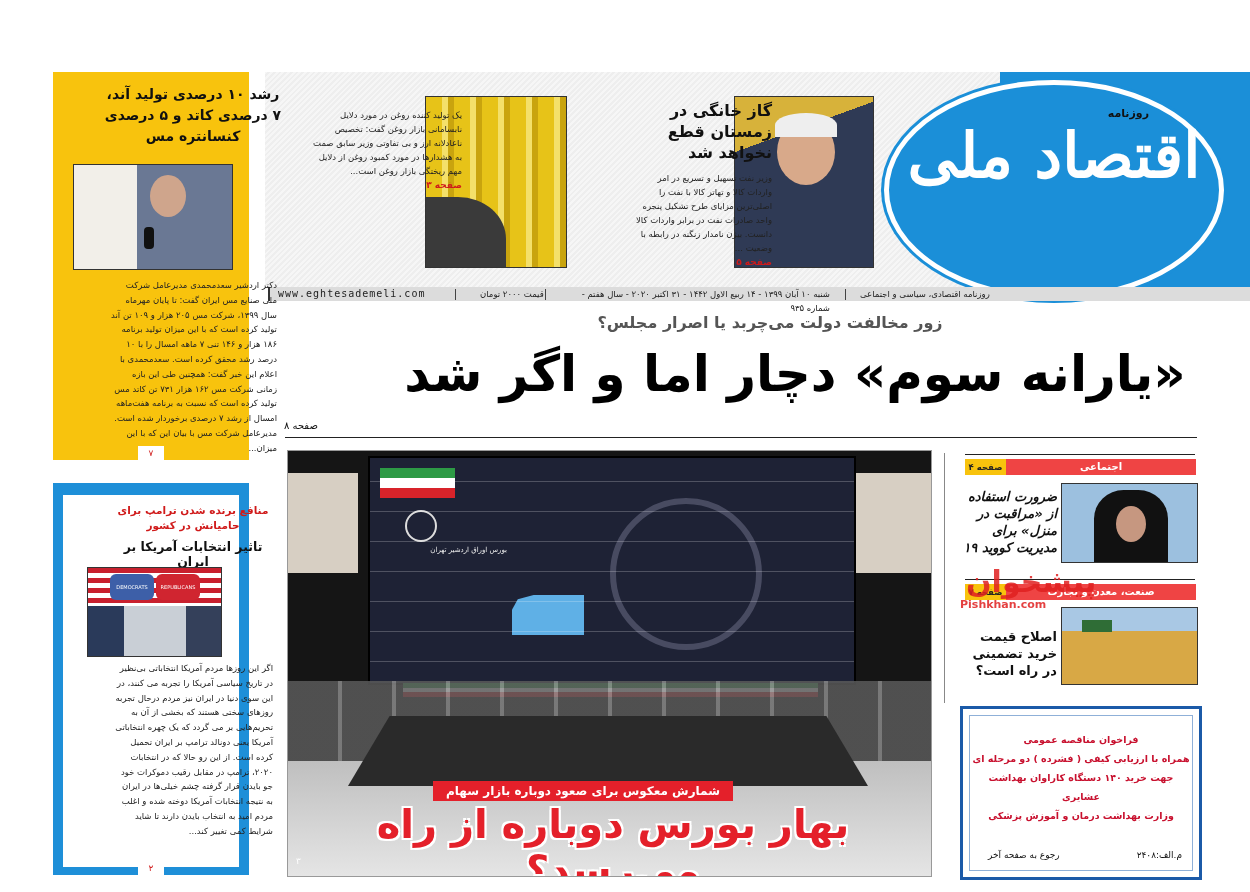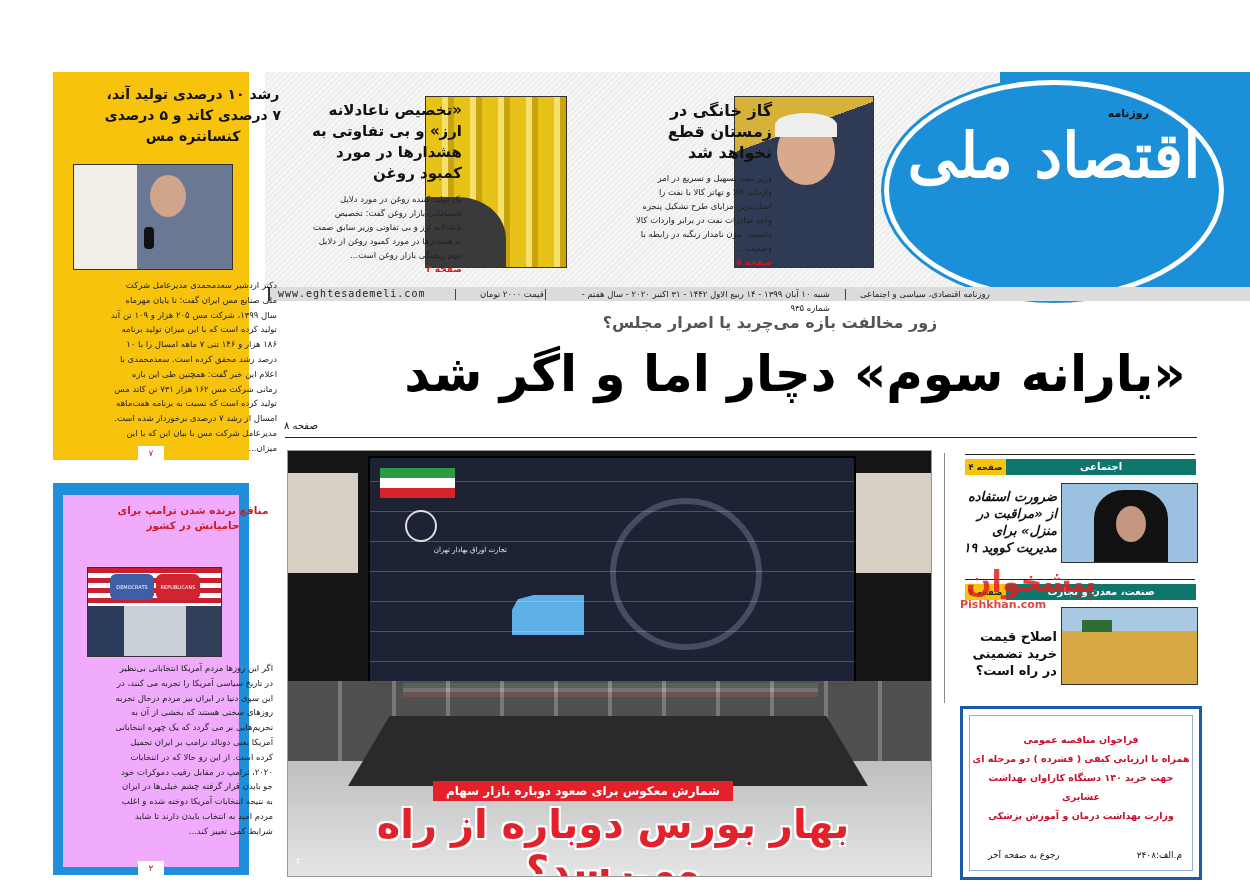--- a/index.html
+++ b/index.html
@@ -40,25 +40,25 @@
     font-size:12px;font-weight:bold;text-align:center;line-height:20px;direction:rtl;}
   .photo-headline{position:absolute;left:20px;top:350px;width:610px;text-align:center;color:#e4202a;font-size:40px;font-weight:900;
     direction:rtl;text-shadow:2px 2px 0 #fff,-2px -2px 0 #fff,2px -2px 0 #fff,-2px 2px 0 #fff;}
   .flag-stripe{position:absolute;left:115px;top:232px;width:415px;height:14px;
     background:linear-gradient(#2d9a45 0 33%,#fff 33% 66%,#d8232a 66%);}
   .chart{position:absolute;left:142px;top:135px;width:72px;height:42px;background:#5fb0e6;
     clip-path:polygon(0 100%,0 40%,8% 15%,30% 5%,100% 5%,100% 100%);}
   
   .yellow-box{position:absolute;left:53px;top:72px;width:196px;height:388px;background:#f8c30d;}
   .blue-frame{position:absolute;left:53px;top:483px;width:196px;height:392px;background:#1e8fd8;}
-  .blue-inner{position:absolute;left:10px;top:12px;width:176px;height:372px;background:#f0abfc;}
+  .blue-inner{position:absolute;left:10px;top:12px;width:176px;height:372px;background:#ffffff;}
   .col-body{font-size:8.5px;line-height:14.8px;color:#222;}
   .page-tab{position:absolute;width:26px;height:14px;background:#fff;text-align:center;font-size:9px;color:#d01a1a;line-height:14px;}
   
-  .section-bar{position:absolute;height:16px;background:#0f766e;color:#fff;font-size:10px;font-weight:bold;text-align:center;line-height:16px;direction:rtl;}
+  .section-bar{position:absolute;height:16px;background:#ef4444;color:#fff;font-size:10px;font-weight:bold;text-align:center;line-height:16px;direction:rtl;}
   .section-page{position:absolute;height:16px;background:#f8c30d;color:#222;font-size:8.5px;font-weight:bold;text-align:center;line-height:16px;direction:rtl;}
   .side-title{position:absolute;font-size:13px;font-weight:bold;line-height:17px;direction:rtl;text-align:right;}
   .ad-box{position:absolute;left:960px;top:706px;width:236px;height:168px;border:3px solid #1b5aa8;background:#fff;}
   .ad-inner{position:absolute;left:6px;top:6px;right:6px;bottom:6px;border:1px solid #8fb0d8;}
   .ad-line{font-size:9.5px;font-weight:bold;color:#c8102e;text-align:center;line-height:19px;direction:rtl;}
   .watermark{position:absolute;left:960px;top:566px;color:#e02020;font-weight:bold;opacity:.85;}
 </style>
 </head>
 <body>
 
@@ -77,47 +77,46 @@
 <div class="abs rtl" style="left:590px;top:100px;width:140px;">
   <div class="teaser-title">گاز خانگی در زمستان قطع نخواهد شد</div>
   <div class="teaser-body" style="margin-top:8px;">وزیر نفت تسهیل و تسریع در امر واردات کالا و تهاتر کالا با نفت را اصلی‌ترین مزایای طرح تشکیل پنجره واحد صادرات نفت در برابر واردات کالا دانست. بیژن نامدار زنگنه در رابطه با وضعیت ...</div>
   <div class="page-ref" style="margin-top:2px;">صفحه ۵</div>
 </div>
 
 <div class="teaser-photo" style="left:425px;top:96px;width:140px;height:170px;background:repeating-linear-gradient(90deg,#e7c318 0 16px,#f4e06a 16px 22px,#c9a40e 22px 28px);">
   <div class="abs" style="left:0;top:100px;width:80px;height:70px;background:#3a3a3a;border-radius:0 60% 0 0;"></div>
 </div>
 <div class="abs rtl" style="left:262px;top:100px;width:158px;">
-  <div class="teaser-title" style="font-size:15px;">«تخصیص ناعادلانه ارز» و بی تفاوتی به هشدارها در مورد کمبود روغن</div>
   <div class="teaser-body" style="margin-top:8px;">یک تولید کننده روغن در مورد دلایل نابسامانی بازار روغن گفت: تخصیص ناعادلانه ارز و بی تفاوتی وزیر سابق صمت به هشدارها در مورد کمبود روغن از دلایل مهم ریختگی بازار روغن است...</div>
   <div class="page-ref" style="margin-top:2px;">صفحه ۳</div>
 </div>
 
 <div class="infobar">
   <span style="left:8px;font-size:10px;letter-spacing:1px;font-family:'DejaVu Sans Mono',monospace;">www.eghtesademeli.com</span>
   <span class="sep" style="left:185px;"></span>
   <span style="left:210px;direction:rtl;">قیمت ۲۰۰۰ تومان</span>
   <span class="sep" style="left:275px;"></span>
   <span style="left:290px;direction:rtl;width:270px;">شنبه ۱۰ آبان ۱۳۹۹ - ۱۴ ربیع الاول ۱۴۴۲ - ۳۱ اکتبر ۲۰۲۰ - سال هفتم - شماره ۹۳۵</span>
   <span class="sep" style="left:575px;"></span>
   <span style="left:590px;direction:rtl;">روزنامه اقتصادی، سیاسی و اجتماعی</span>
 </div>
 
-<div class="kicker">زور مخالفت بازه می‌چربد یا اصرار مجلس؟</div>
+<div class="kicker">زور مخالفت دولت می‌چربد یا اصرار مجلس؟</div>
 <div class="headline">«یارانه سوم» دچار اما و اگر شد</div>
 <div class="abs" style="left:284px;top:420px;font-size:10px;direction:rtl;">صفحه ۸</div>
 <div class="hr" style="left:285px;top:437px;width:912px;"></div>
 
 <div class="main-photo">
   <div class="abs" style="left:0;top:22px;width:70px;height:100px;background:#d7cfc3;"></div>
   <div class="abs" style="left:565px;top:22px;width:78px;height:100px;background:#d7cfc3;"></div>
   <div class="board">
     <div class="abs" style="left:10px;top:10px;width:75px;height:30px;background:linear-gradient(#2d9a45 0 33%,#fff 33% 66%,#d8232a 66%);"></div>
     <div class="abs" style="left:35px;top:52px;width:28px;height:28px;border-radius:50%;border:2px solid #ddd;"></div>
-    <div class="abs rtl" style="left:5px;top:88px;width:90px;font-size:7px;color:#eee;">تجارت اوراق بهادار تهران</div>
+    <div class="abs rtl" style="left:5px;top:88px;width:90px;font-size:7px;color:#eee;">بورس اوراق اردشیر تهران</div>
     <div class="chart"></div>
     <div class="abs" style="left:240px;top:40px;width:140px;height:140px;border-radius:50%;border:6px solid rgba(200,200,230,.25);"></div>
   </div>
   <div class="board-row" style="top:30px;width:484px;"></div>
   <div class="board-row" style="top:60px;width:484px;"></div>
   <div class="board-row" style="top:90px;width:484px;"></div>
   <div class="board-row" style="top:120px;width:484px;"></div>
   <div class="board-row" style="top:150px;width:484px;"></div>
   <div class="board-row" style="top:180px;width:484px;"></div>
   <div class="board-row" style="top:210px;width:484px;"></div>
@@ -136,20 +135,21 @@
     <div class="abs" style="left:76px;top:10px;width:36px;height:42px;border-radius:50%;background:#cfa58c;"></div>
     <div class="abs" style="left:70px;top:62px;width:10px;height:22px;background:#111;border-radius:4px;"></div>
   </div>
   <div class="abs rtl col-body" style="left:16px;top:206px;width:166px;">دکتر اردشیر سعدمحمدی مدیرعامل شرکت ملی صنایع مس ایران گفت: تا پایان مهرماه سال ۱۳۹۹، شرکت مس ۲۰۵ هزار و ۱۰۹ تن آند تولید کرده است که با این میزان تولید برنامه ۱۸۶ هزار و ۱۴۶ تنی ۷ ماهه امسال را با ۱۰ درصد رشد محقق کرده است. سعدمحمدی با اعلام این خبر گفت: همچنین طی این بازه زمانی شرکت مس ۱۶۲ هزار ۷۳۱ تن کاتد مس تولید کرده است که نسبت به برنامه هفت‌ماهه امسال از رشد ۷ درصدی برخوردار شده است. مدیرعامل شرکت مس با بیان این که با این میزان...</div>
   <div class="page-tab" style="left:85px;top:374px;">۷</div>
 </div>
 
 <div class="blue-frame">
   <div class="blue-inner">
     <div class="rtl" style="position:absolute;left:10px;top:8px;width:156px;text-align:center;font-size:10.5px;font-weight:bold;line-height:15px;color:#d01a1a;">منافع برنده شدن ترامپ برای حامیانش در کشور</div>
+    <div class="rtl" style="position:absolute;left:4px;top:44px;width:168px;text-align:center;font-size:12.5px;font-weight:bold;">تاثیر انتخابات آمریکا بر ایران</div>
     <div class="abs" style="left:24px;top:72px;width:133px;height:88px;border:1px solid #333;background:repeating-linear-gradient(#c8202e 0 5px,#fff 5px 10px);">
       <div class="abs" style="left:22px;top:6px;width:44px;height:26px;background:#3d5fa8;color:#fff;font-size:5px;line-height:26px;text-align:center;border-radius:6px;">DEMOCRATS</div>
       <div class="abs" style="left:68px;top:6px;width:44px;height:26px;background:#d02530;color:#fff;font-size:5px;line-height:26px;text-align:center;border-radius:6px;">REPUBLICANS</div>
       <div class="abs" style="left:0;top:38px;width:36px;height:50px;background:#2a3a5a;"></div>
       <div class="abs" style="left:36px;top:38px;width:62px;height:50px;background:#c9cfd6;"></div>
       <div class="abs" style="left:98px;top:38px;width:35px;height:50px;background:#34405a;"></div>
     </div>
     <div class="abs rtl col-body" style="left:8px;top:166px;width:160px;">اگر این روزها مردم آمریکا انتخاباتی بی‌نظیر در تاریخ سیاسی آمریکا را تجربه می کنند، در این سوی دنیا در ایران نیز مردم درحال تجربه روزهای سختی هستند که بخشی از آن به تحریم‌هایی بر می گردد که یک چهره انتخاباتی آمریکا یعنی دونالد ترامپ بر ایران تحمیل کرده است. از این رو حالا که در انتخابات ۲۰۲۰، ترامپ در مقابل رقیب دموکرات خود جو بایدن قرار گرفته چشم خیلی‌ها در ایران به نتیجه انتخابات آمریکا دوخته شده و اغلب مردم امید به انتخاب بایدن دارند تا شاید شرایط کمی تغییر کند...</div>
   </div>
   <div class="page-tab" style="left:85px;top:378px;">۲</div>

